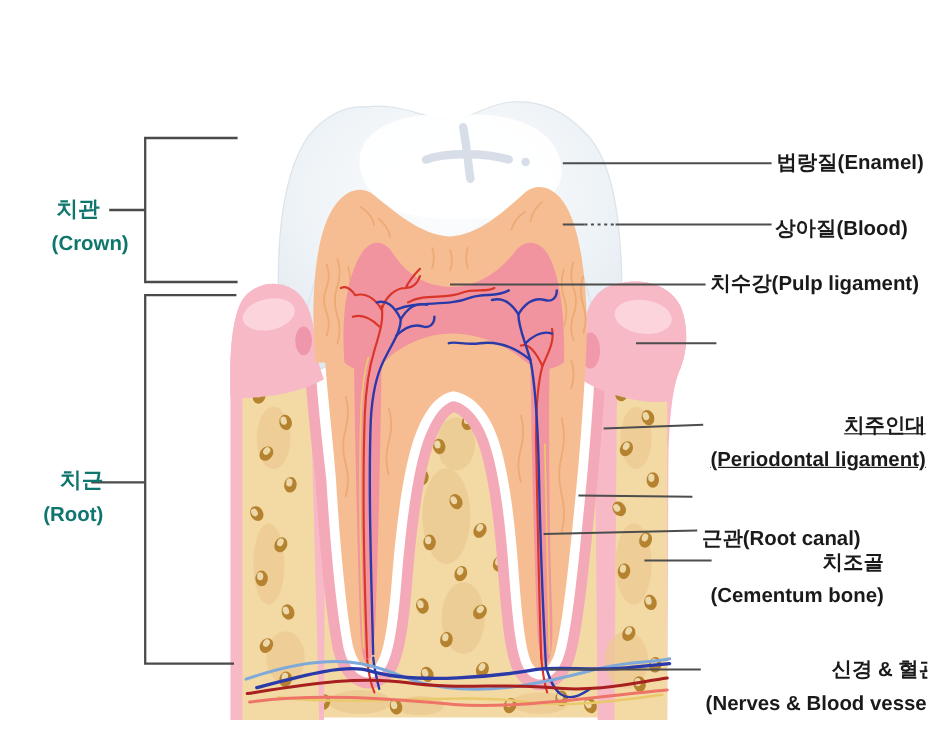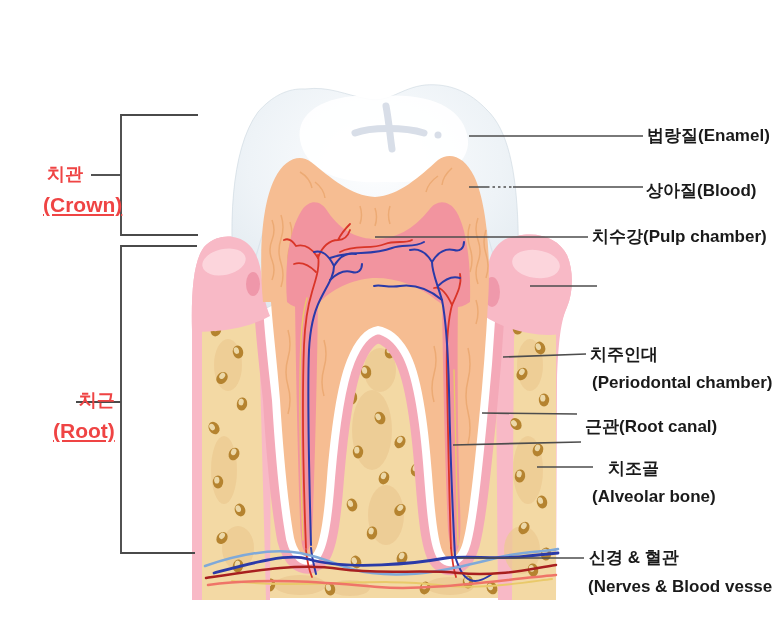--- a/index.html
+++ b/index.html
@@ -1,22 +1,22 @@
 <!DOCTYPE html>
 <html><head>
 <meta charset="utf-8">
 <style>
   html,body{margin:0;padding:0;background:#fff;}
   #canvas{position:relative;width:773px;height:623px;background:#fff;overflow:hidden;
           font-family:"Liberation Sans","DejaVu Sans",sans-serif;}
   #art{position:absolute;left:0;top:0;}
-  .lbl{position:absolute;color:#1a1a1a;font-weight:700;font-size:17px;white-space:nowrap;line-height:28px;}
+  .lbl{position:absolute;color:#1a1a1a;font-weight:700;font-size:17px;white-space:nowrap;line-height:28px;text-align:right;}
   .lbl span{display:block;}
-  .leftlbl{position:absolute;color:#ef4444;font-weight:700;font-size:18px;white-space:nowrap;}
-  .leftlbl .l2{display:block;margin-top:7px;font-size:21px;text-decoration:underline;}
+  .leftlbl{position:absolute;color:#0f766e;font-weight:700;font-size:18px;white-space:nowrap;}
+  .leftlbl .l2{display:block;margin-top:7px;font-size:17px;}
 </style>
 </head>
 <body>
 
 <div id="canvas">
 
 <svg id="art" width="773" height="623" viewBox="0 0 773 623">
   <defs>
     <radialGradient id="eg" cx="0.5" cy="0.35" r="0.8">
       <stop offset="0" stop-color="#fdfeff"></stop>
@@ -226,33 +226,33 @@
     <path d="M76,402 L121,402"></path>
   </g>
 </svg>
 
   <div class="leftlbl" style="left:43px;top:162px;">
     <span style="margin-left:4px;">치관</span>
     <span class="l2">(Crown)</span>
   </div>
   <div class="leftlbl" style="left:33px;top:388px;text-align:right;">
     <span>치근</span>
-    <span class="l2" style="margin-left:20px;">(Root)</span>
+    <span class="l2" style="margin-left:3px;">(Root)</span>
   </div>
 
   <div class="lbl" style="left:647px;top:122px;">법랑질(Enamel)</div>
   <div class="lbl" style="left:646px;top:177px;">상아질(Blood)</div>
-  <div class="lbl" style="left:592px;top:223px;">치수강(Pulp chamber)</div>
-  <div class="lbl" style="left:590px;top:341px;">
+  <div class="lbl" style="left:592px;top:223px;">치수강(Pulp ligament)</div>
+  <div class="lbl" style="left:590px;top:341px;text-decoration:underline;">
     <span>치주인대</span>
-    <span style="margin-left:2px;">(Periodontal chamber)</span>
-  </div>
-  <div class="lbl" style="left:585px;top:413px;">근관(Root canal)</div>
+    <span style="margin-left:2px;">(Periodontal ligament)</span>
+  </div>
+  <div class="lbl" style="left:585px;top:435px;">근관(Root canal)</div>
   <div class="lbl" style="left:592px;top:455px;">
     <span style="margin-left:16px;">치조골</span>
-    <span>(Alveolar bone)</span>
+    <span>(Cementum bone)</span>
   </div>
   <div class="lbl" style="left:589px;top:543px;line-height:29px;">
     <span>신경 &amp; 혈관</span>
     <span style="margin-left:-1px;">(Nerves &amp; Blood vessel)</span>
   </div>
 
 </div>
 
 </body></html>

